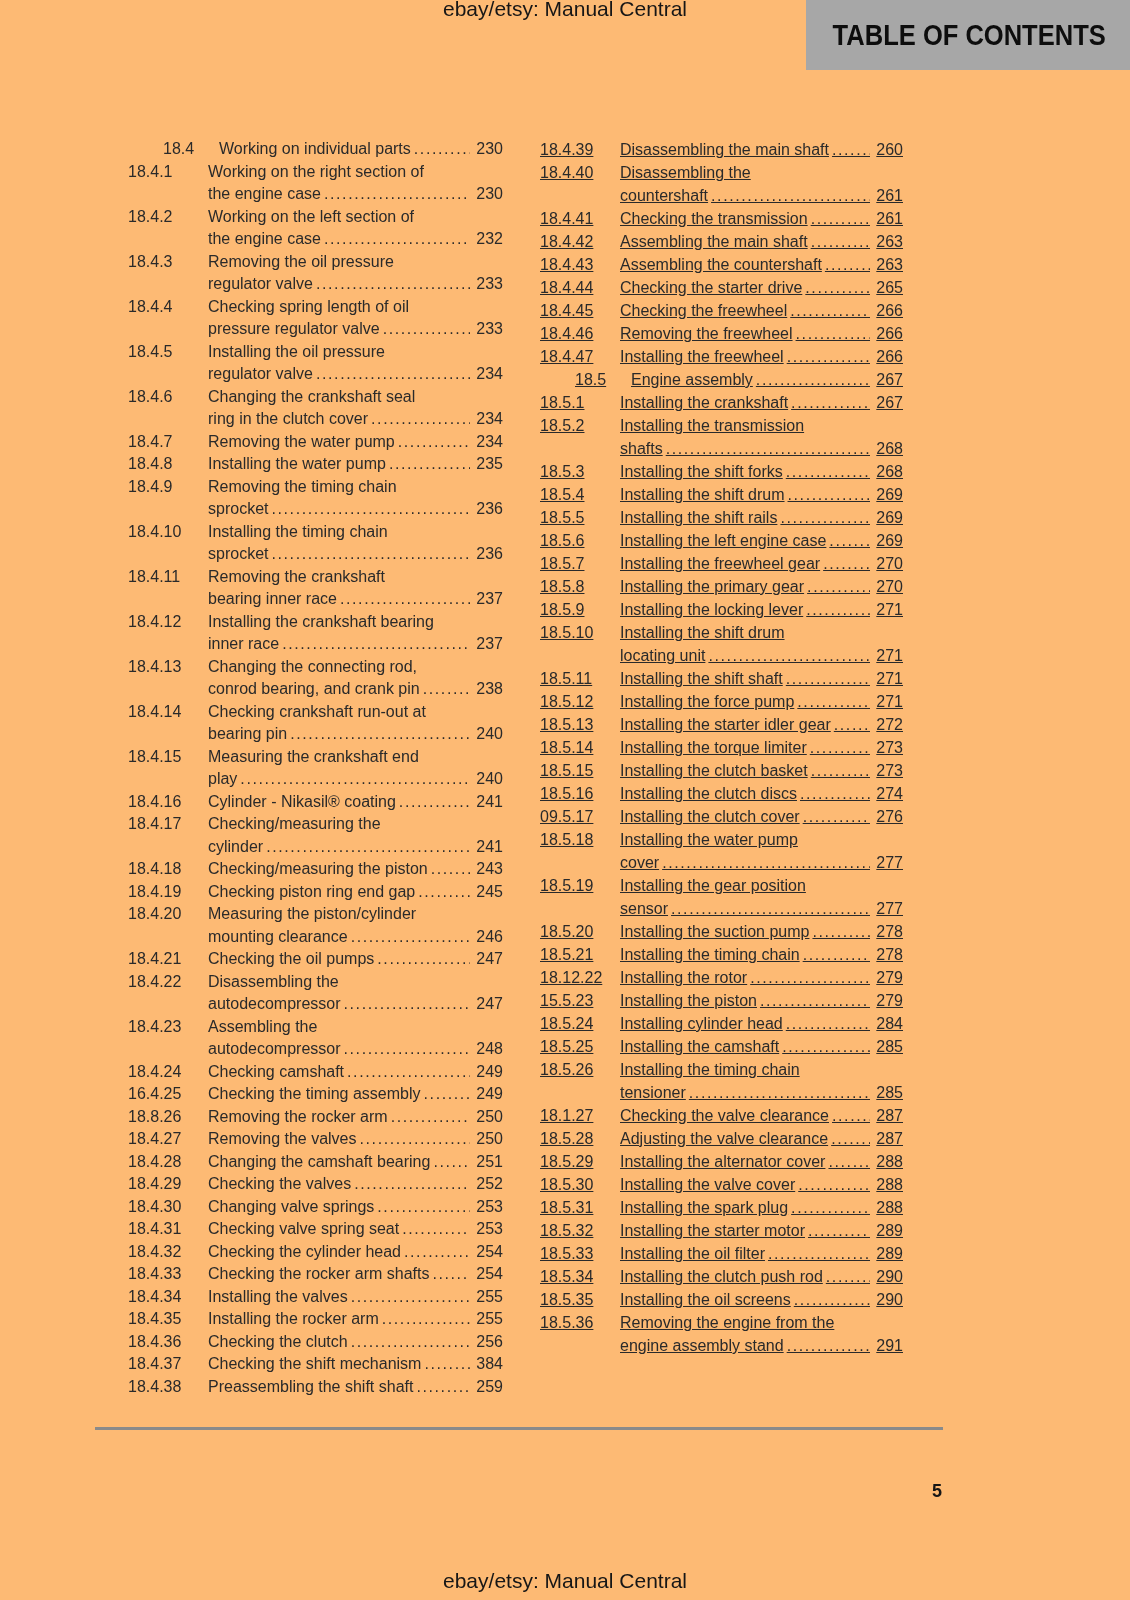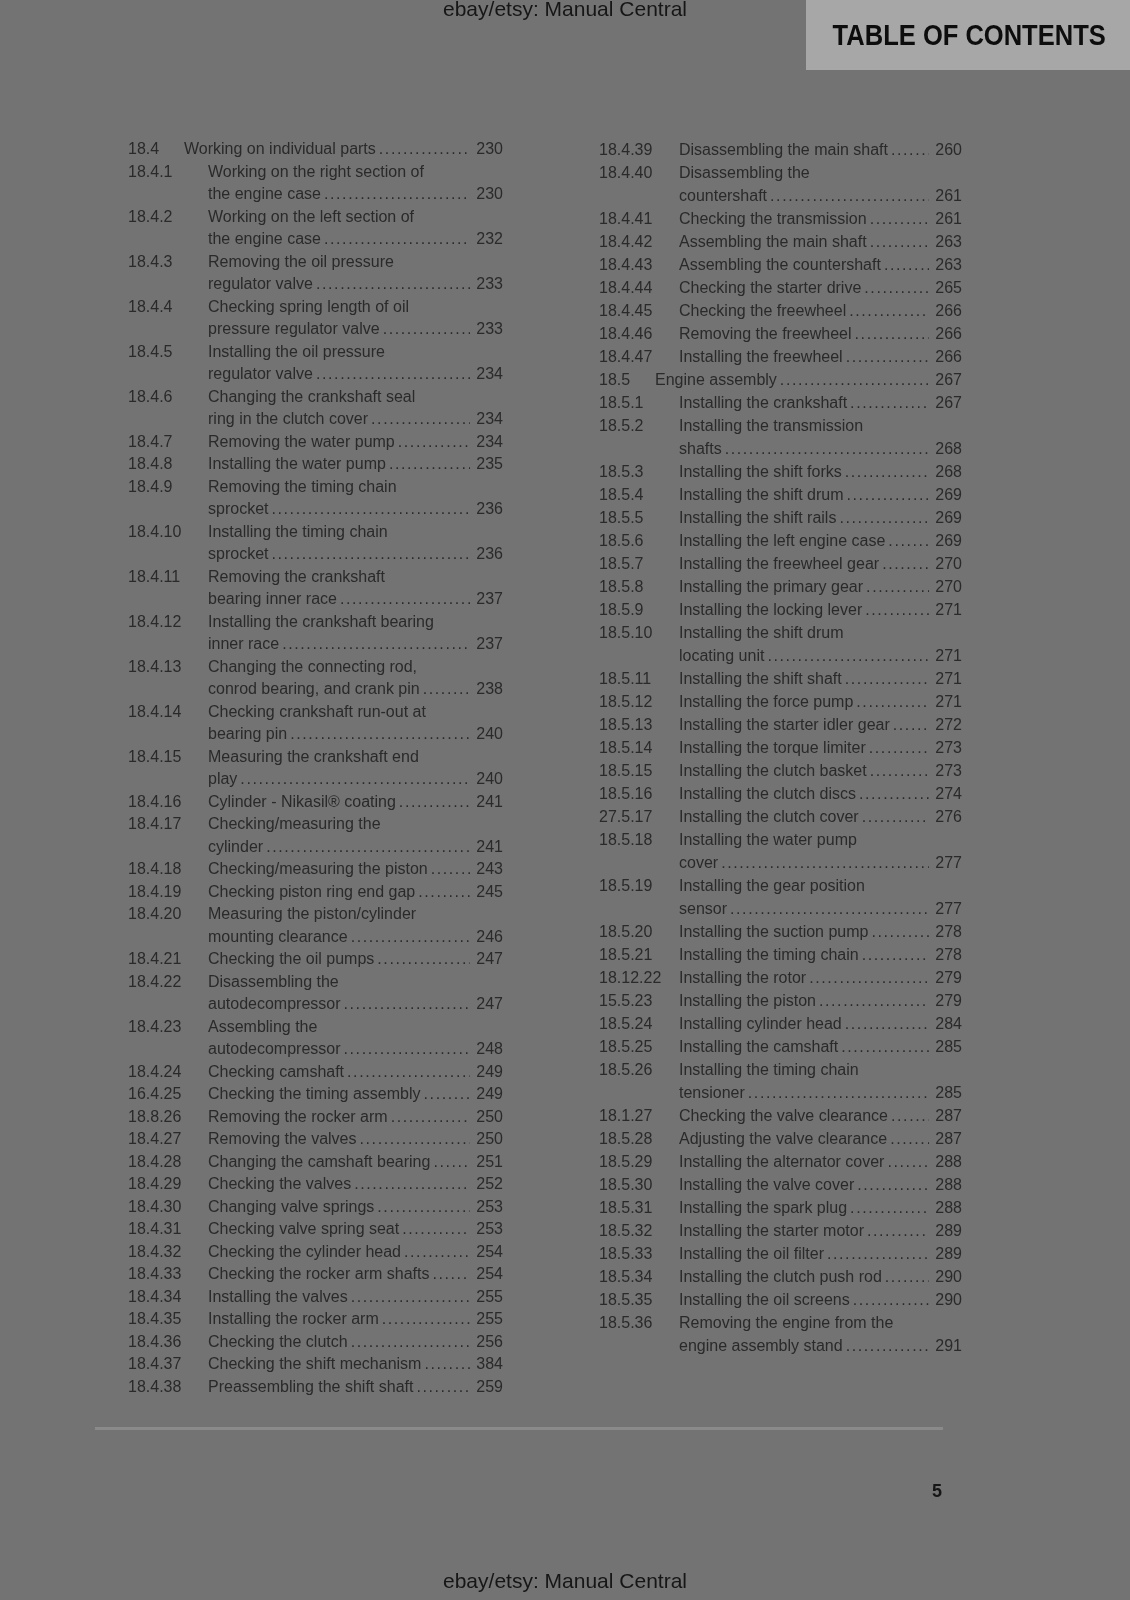--- a/index.html
+++ b/index.html
@@ -1,39 +1,39 @@
 <!DOCTYPE html>
 <html style="--banner-bg: #a7a7a7; --banner-text: #0d0d0d; --body-text: #2a2a2a; --rule: #8a8a8a;"><head>
 <meta charset="utf-8">
 <style>
   html,body { margin:0; padding:0; background:#ffffff; }
   .page {
-    position:relative; width:1130px; height:1600px; background:#737373;
+    position:relative; width:1130px; height:1600px; background:#fdba74;
     font-family:"Liberation Sans", sans-serif; color:var(--body-text,#2a2a2a);
     overflow:hidden; margin:0 auto;
   }
   .page-header {
     position:absolute; top:-3px; left:0; width:100%; text-align:center;
     font-size:21px; color:#161616;
   }
   .banner {
     position:absolute; top:0; left:788px; width:326px; height:70px;
     background:var(--banner-bg,#a7a7a7);
     display:flex; align-items:center; justify-content:center;margin-left:18px;
   }
   .banner-title {
     font-weight:bold; font-size:29px; color:var(--banner-text,#0d0d0d);
     white-space:nowrap; transform:scaleX(0.88); letter-spacing:0;
   }
   .col { position:absolute; top:138px; font-size:16px; }
   .col-left  { left:128px; width:375px; line-height:22.5px; }
-  .col-right { left:599px; width:363px; line-height:23px; }
+  .col-right { left:540px; width:363px; line-height:23px;text-decoration:underline; }
   .entry { display:flex; align-items:flex-start; }
   .num { flex:0 0 auto; }
-  .lvl1 .num { width:56px; }
+  .lvl1 .num { width:56px;margin-left:35px; }
   .lvl2 .num { width:80px; }
   .ebody { flex:1 1 auto; min-width:0; }
   .tline.last { display:flex; align-items:baseline; }
   .t { white-space:nowrap; }
   .dots {
     flex:1 1 auto; overflow:hidden; white-space:nowrap;
     letter-spacing:1.6px; padding-left:3px; min-width:10px;
   }
   .pg { flex:0 0 auto; text-align:right; min-width:30px; padding-left:3px; }
   .footer-rule {
@@ -724,21 +724,21 @@
         <span class="num">18.5.16</span>
         <div class="ebody">
           <div class="tline last">
             <span class="t">Installing the clutch discs</span>
             <span class="dots">................................................................................</span>
             <span class="pg">274</span>
           </div>
         </div>
       </div>
       <div class="entry lvl2">
-        <span class="num">27.5.17</span>
+        <span class="num">09.5.17</span>
         <div class="ebody">
           <div class="tline last">
             <span class="t">Installing the clutch cover</span>
             <span class="dots">................................................................................</span>
             <span class="pg">276</span>
           </div>
         </div>
       </div>
       <div class="entry lvl2">
         <span class="num">18.5.18</span>

